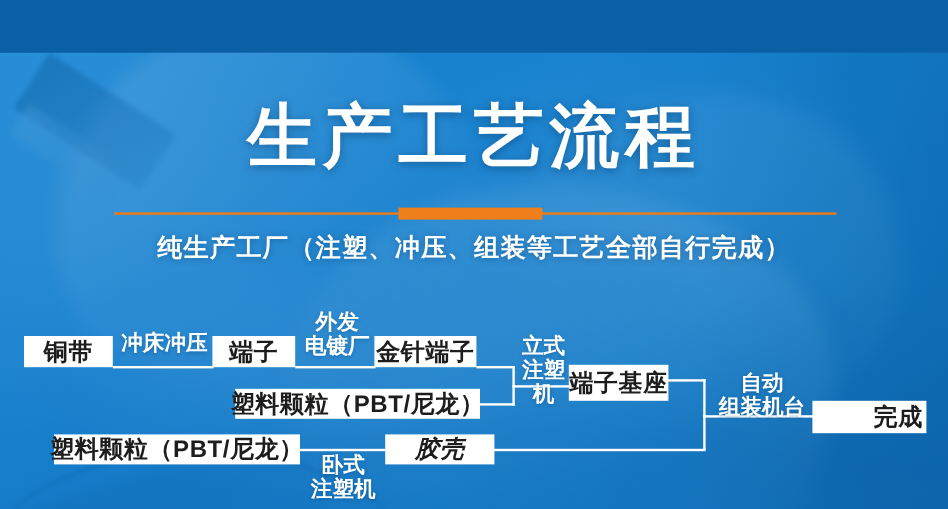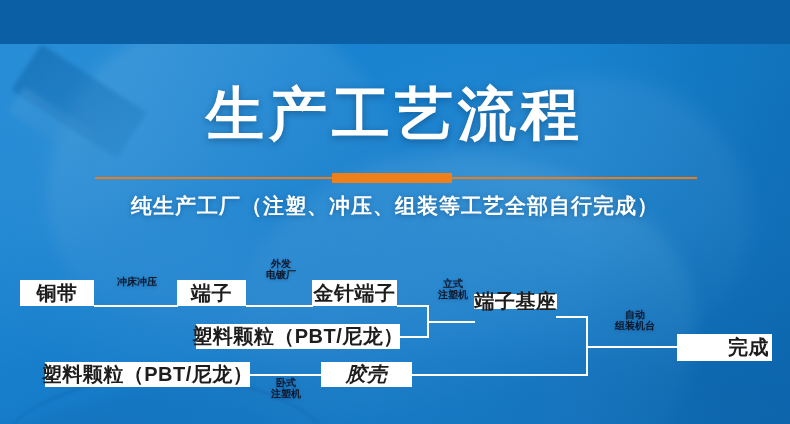--- a/index.html
+++ b/index.html
@@ -154,22 +154,22 @@
     display: flex;
     align-items: center;
     justify-content: center;
     box-sizing: border-box;
     letter-spacing: 0.5px;
     white-space: nowrap;
     z-index: 4;
   }
   .edge-label {
     position: absolute;
-    color: #0f172a;
-    font-size: 10px;
+    color: #ffffff;
+    font-size: 18px;
     font-weight: bold;
     line-height: 1.12;
     text-align: center;
     white-space: pre-line;
     z-index: 3;
     text-shadow: 0 1px 3px rgba(5,55,100,0.35);
   }
   .line {
     position: absolute;
     background: #ffffff;
@@ -238,21 +238,21 @@
     </div>
 
     <div class="node" style="left:45px;  top:318px; width:205px; height:25px;">
       <span>塑料颗粒（PBT/尼龙）</span>
     </div>
 
     <div class="node" style="left:321px; top:318px; width:91px;  height:25px;font-style:italic;">
       <span>胶壳</span>
     </div>
 
-    <div class="node" style="left:474px; top:250px; width:83px;  height:15px;">
+    <div class="node" style="left:474px; top:260px; width:83px;  height:30px;">
       <span>端子基座</span>
     </div>
 
     <div class="node" style="left:677px; top:290px; width:95px;  height:27px;padding-left:48px;">
       <span>完成</span>
     </div>
 
     <div class="edge-label" style="left:96px;  top:232px; width:82px;">冲床冲压</div>
 
     <div class="edge-label" style="left:248px; top:214px; width:66px;">外发

